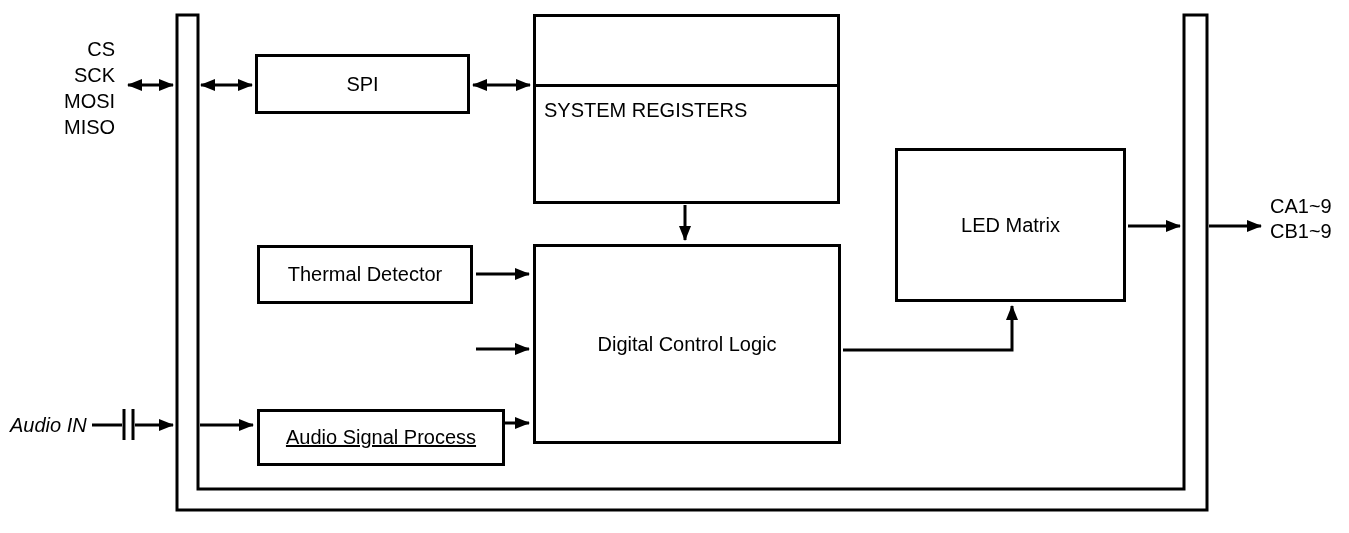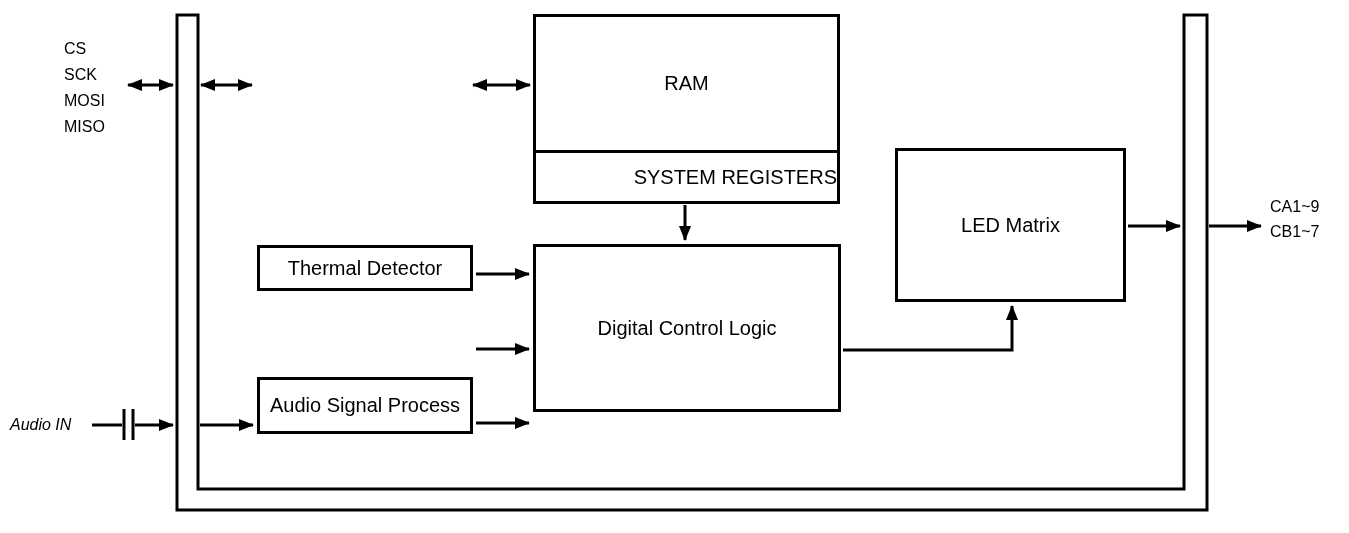--- a/index.html
+++ b/index.html
@@ -25,23 +25,23 @@
     text-align: center;
     font-size: 20px;
     line-height: 1.15;
   }
   .blk-col { flex-direction: column; padding: 0; }
   .ram-top { flex: 1; width: 100%; display: flex; align-items: center; justify-content: center; }
   .ram-bottom {
     box-sizing: border-box;
     width: 100%; height: 51px;
     border-top: 3px solid #000000;
-    display: flex; align-items: center; justify-content: flex-end; padding-left: 8px;
+    display: flex; align-items: center; justify-content: flex-start; padding-left: 8px;
   }
-  .pin-col { position: absolute; font-size: 16px; white-space: nowrap; }
+  .pin-col { position: absolute; font-size: 20px; white-space: nowrap; text-align: right; }
   .spi-pins { left: 64px; top: 36px; line-height: 26px; }
   .audio-in-label { left: 10px; top: 413px; line-height: 24px; font-style: italic; }
   .output-pins { left: 1270px; top: 194px; line-height: 25px; }
 </style>
 </head>
 <body>
 
 <div class="stage">
 
   <svg class="wires" width="1349" height="533" viewBox="0 0 1349 533">
@@ -76,54 +76,54 @@
 
     <line class="wire" x1="200" y1="425" x2="253" y2="425" marker-end="url(#ah)"></line>
 
     <polyline class="wire" points="843,350 1012,350 1012,306" marker-end="url(#ah)"></polyline>
 
     <line class="wire" x1="1128" y1="226" x2="1180" y2="226" marker-end="url(#ah)"></line>
 
     <line class="wire" x1="1209" y1="226" x2="1261" y2="226" marker-end="url(#ah)"></line>
   </svg>
 
+  <div class="blk" style="left:255px; top:54px; width:215px; height:60px;">
+    <span>SPI</span>
+  </div>
 
   <div class="blk blk-col" style="left:533px; top:14px; width:307px; height:190px;">
-    <div class="ram-top">
-      <span>RAM</span>
-    </div>
     <div class="ram-bottom">
       <span>SYSTEM REGISTERS</span>
     </div>
   </div>
 
-  <div class="blk" style="left:257px; top:245px; width:216px; height:46px;">
+  <div class="blk" style="left:257px; top:245px; width:216px; height:59px;">
     <span>Thermal Detector</span>
   </div>
 
 
-  <div class="blk" style="left:257px; top:377px; width:216px; height:57px;">
+  <div class="blk" style="left:257px; top:409px; width:248px; height:57px;text-decoration:underline;">
     <span>Audio Signal Process</span>
   </div>
 
-  <div class="blk" style="left:533px; top:244px; width:308px; height:168px;">
+  <div class="blk" style="left:533px; top:244px; width:308px; height:200px;">
     <span>Digital Control Logic</span>
   </div>
 
   <div class="blk blk-col" style="left:895px; top:148px; width:231px; height:154px;">
     <span>LED Matrix</span>
   </div>
 
   <div class="pin-col spi-pins">
     <div>CS</div>
     <div>SCK</div>
     <div>MOSI</div>
     <div>MISO</div>
   </div>
 
   <div class="pin-col audio-in-label">Audio IN</div>
 
   <div class="pin-col output-pins">
     <div>CA1~9</div>
-    <div>CB1~7</div>
+    <div>CB1~9</div>
   </div>
 
 </div>
 
 </body></html>

